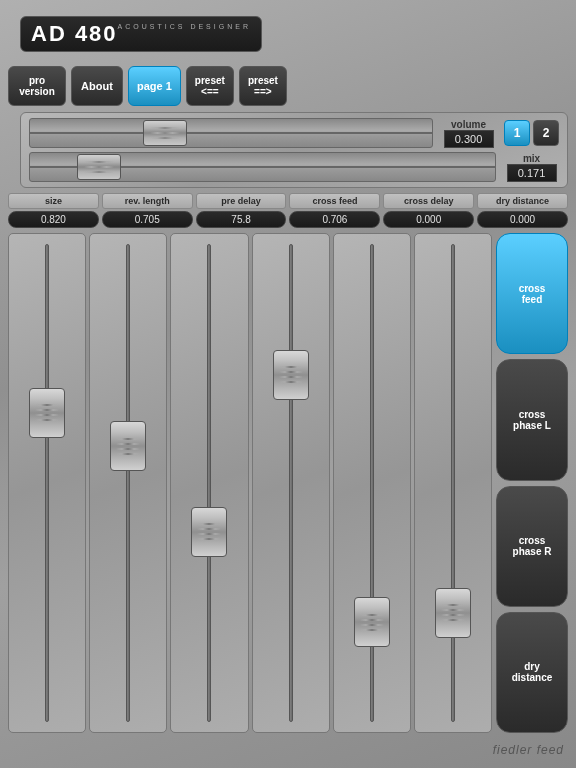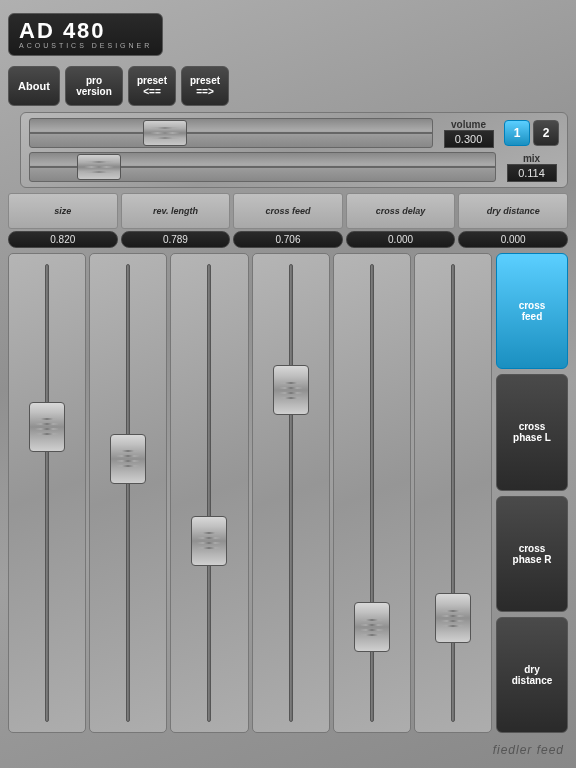--- a/index.html
+++ b/index.html
@@ -28,25 +28,26 @@
       align-items: center;
       gap: 8px;
       height: 52px;
     }
 
     .app-logo {
       background: linear-gradient(180deg, #2a2a2a 0%, #1a1a1a 100%);
       border-radius: 6px;
       padding: 6px 10px;
       display: flex;
-      flex-direction: column;
+      flex-direction: row;
       align-items: flex-start;
       justify-content: flex-start;
       min-width: 120px;
       border: 1px solid #555;
+      margin-left: 12px;
     }
 
     .logo-title {
       color: white;
       font-size: 22px;
       font-weight: 900;
       letter-spacing: 2px;
       line-height: 1;
     }
 
@@ -238,23 +239,22 @@
 
     .param-label {
       color: #2a2a2a;
       font-size: 9px;
       font-weight: bold;
       text-align: center;
       background: linear-gradient(180deg, #c0c0c0 0%, #a8a8a8 100%);
       border: 1px solid #888;
       border-radius: 3px;
       width: 100%;
-      padding: 12px 2px;
+      padding: 2px 2px;
       text-transform: lowercase;
-      font-style: italic;
     }
 
     .param-value {
       background: linear-gradient(180deg, #2a2a2a 0%, #1a1a1a 100%);
       border: 1px solid #444;
       border-radius: 8px;
       color: #e0e0e0;
       font-size: 10px;
       padding: 2px 4px;
       width: 100%;
@@ -324,21 +324,21 @@
     .right-buttons {
       display: flex;
       flex-direction: column;
       gap: 5px;
       width: 72px;
     }
 
     .right-btn {
       background: linear-gradient(180deg, #4a4a4a 0%, #2a2a2a 100%);
       border: 1px solid #555;
-      border-radius: 6px;
+      border-radius: 14px;
       color: white;
       font-size: 10px;
       font-weight: bold;
       cursor: pointer;
       padding: 6px 4px;
       flex: 1;
       display: flex;
       align-items: center;
       justify-content: center;
     }
@@ -367,22 +367,23 @@
 <div class="app-container">
 
   <div class="header">
     <div class="app-logo">
       <div class="logo-title">AD 480</div>
       <div class="logo-subtitle">ACOUSTICS DESIGNER</div>
     </div>
   </div>
 
   <div class="nav-bar">
+    <button class="nav-btn" style="font-size:10px; min-width:58px;">pro<br>version</button>
     <button class="nav-btn">About</button>
-    <button class="nav-btn" style="font-size:10px; min-width:58px;">pro<br>version</button>
+    <button class="nav-btn active">page 1</button>
     <button class="nav-btn small" style="font-size:10px;">preset<br>&lt;==</button>
     <button class="nav-btn small" style="font-size:10px;">preset<br>==&gt;</button>
   </div>
 
   <div class="sliders-section">
     <div class="slider-row">
       <div class="h-slider-container">
         <div class="h-slider-line"></div>
         <div class="h-slider-thumb" style="left: 28%;">
           <div class="grip-line"></div>
@@ -403,33 +404,37 @@
       <div class="h-slider-container">
         <div class="h-slider-line"></div>
         <div class="h-slider-thumb" style="left: 10%;">
           <div class="grip-line"></div>
           <div class="grip-line"></div>
           <div class="grip-line"></div>
         </div>
       </div>
       <div class="slider-label-group">
         <div class="slider-label">mix</div>
-        <div class="slider-value-box">0.114</div>
+        <div class="slider-value-box">0.171</div>
       </div>
     </div>
   </div>
 
   <div class="params-row">
     <div class="param-cell">
       <div class="param-label">size</div>
       <div class="param-value">0.820</div>
     </div>
     <div class="param-cell">
       <div class="param-label">rev. length</div>
-      <div class="param-value">0.789</div>
+      <div class="param-value">0.705</div>
+    </div>
+    <div class="param-cell">
+      <div class="param-label">pre delay</div>
+      <div class="param-value">75.8</div>
     </div>
     <div class="param-cell">
       <div class="param-label">cross feed</div>
       <div class="param-value">0.706</div>
     </div>
     <div class="param-cell">
       <div class="param-label">cross delay</div>
       <div class="param-value">0.000</div>
     </div>
     <div class="param-cell">

